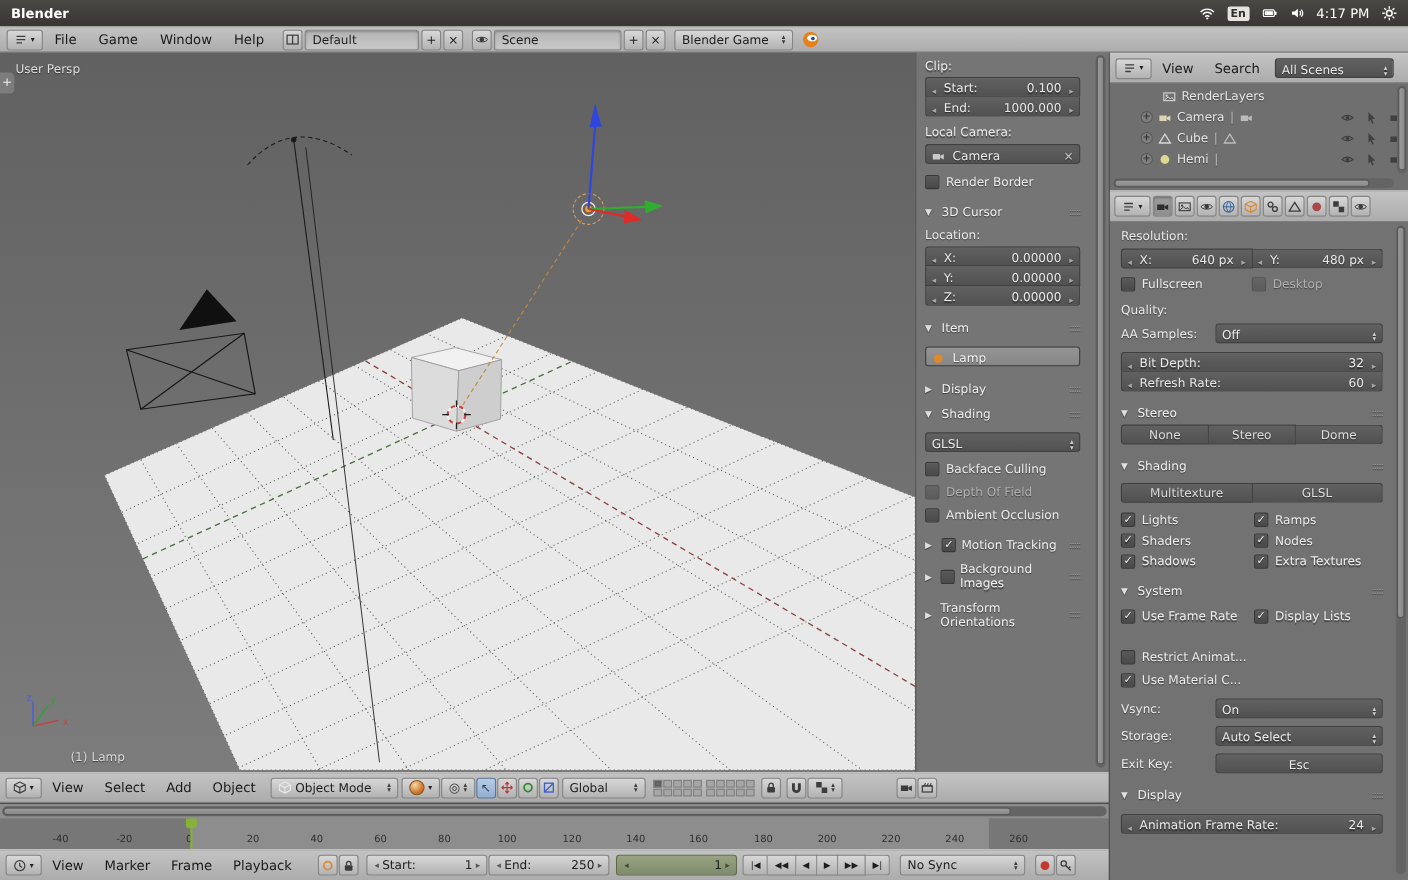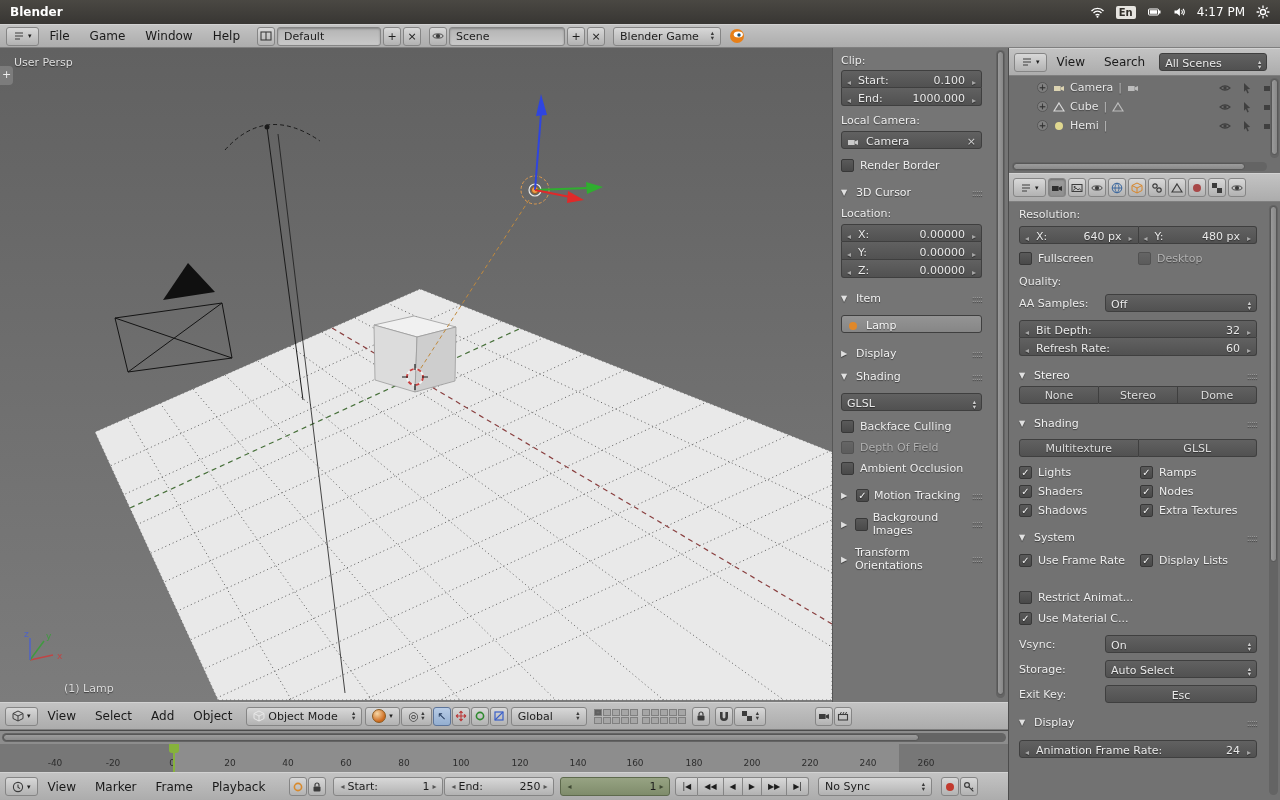--- a/index.html
+++ b/index.html
@@ -611,20 +611,26 @@
     <span class="dk" style="width:108px;margin-left:4px">
       <span>All Scenes</span>
       <span class="updn lt">
           <i>▴</i>
           <i>▾</i>
         </span>
     </span>
   </div>
 
   <div class="abs" style="left:0;top:28px;width:272px;height:97px;background:#6f6f6f;overflow:hidden;padding-top:2px">
+    <div class="orow" style="padding-left:48px">
+      <svg class="ic" viewBox="0 0 12 12" style="color:#d8d8d8">
+          <use href="#i-imgicon"></use>
+        </svg>
+      <span>RenderLayers</span>
+    </div>
     <div class="orow" style="padding-left:28px">
       <span class="oexp">+</span>
       <svg class="ic" viewBox="0 0 12 12" style="color:#dcd4b2">
           <use href="#i-camicon"></use>
         </svg>
       <span>Camera</span>
       <span class="osep">|</span>
       <svg class="ic" viewBox="0 0 12 12" style="color:#bcbcbc">
           <use href="#i-camicon"></use>
         </svg>

